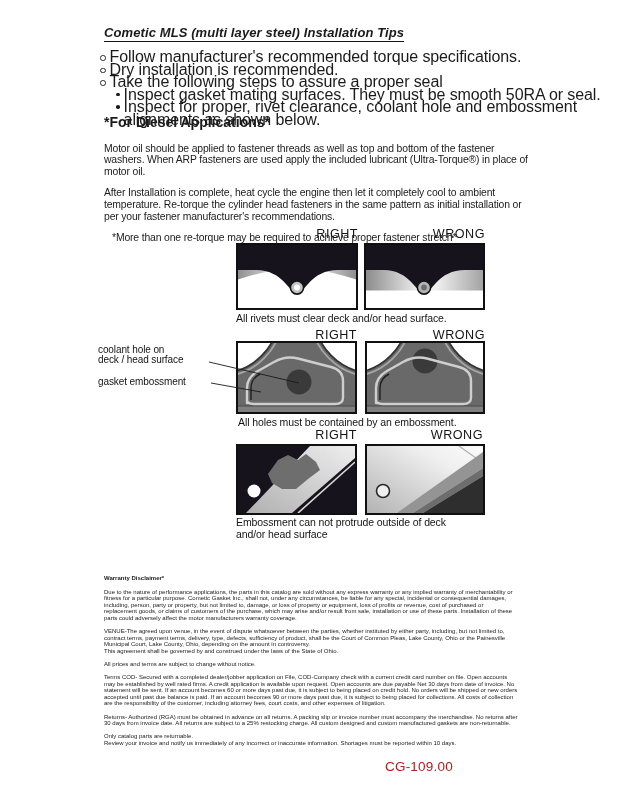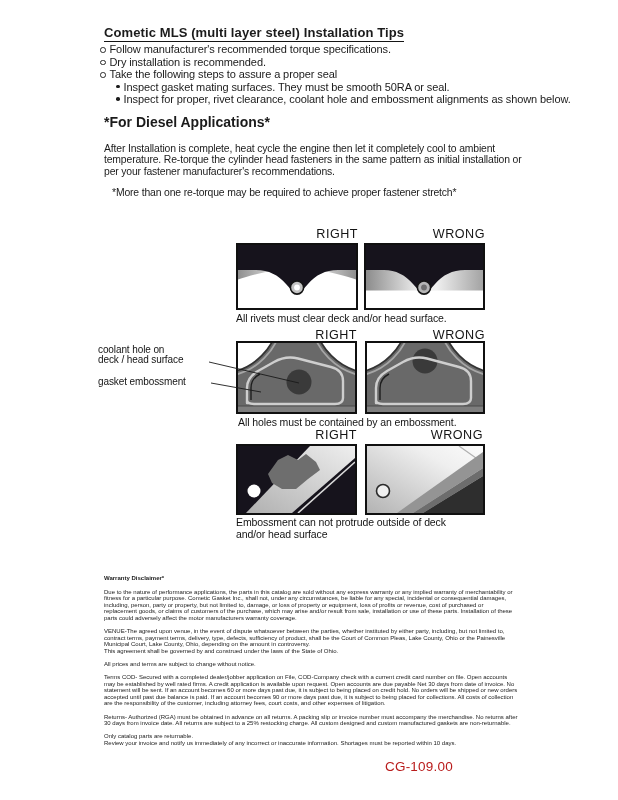--- a/index.html
+++ b/index.html
@@ -4,24 +4,24 @@
 <style>
   html,body{margin:0;padding:0;background:#ffffff;}
   .page{
     position:relative;width:618px;height:800px;background:#ffffff;overflow:hidden;
     font-family:"Liberation Sans", sans-serif;color:#1b1b1b;
   }
   .abs{position:absolute;}
   
   .title{
     left:104px;top:25px;font-size:13px;font-weight:bold;
-    border-bottom:1.6px solid #151515;padding-bottom:1px;letter-spacing:0.1px;
-  }
-  
-  .bullets{left:100px;top:43px;font-size:11px;line-height:12.6px;letter-spacing:-0.1px;}
+    border-bottom:1.6px solid #151515;padding-bottom:1px;letter-spacing:0.1px;font-style:italic;
+  }
+  
+  .bullets{left:100px;top:51px;font-size:16px;line-height:12.6px;letter-spacing:-0.1px;}
   .b-row{display:flex;align-items:flex-start;}
   .b-circ{
     width:3.5px;height:3.5px;border:1px solid #2a2a2a;border-radius:50%;
     margin:4px 4px 0 0;flex:0 0 auto;background:#fff;
   }
   .sub-bullets{margin-left:16px;}
   .b-dot{
     width:3.6px;height:3.6px;background:#1b1b1b;border-radius:50%;
     margin:4px 4px 0 0;flex:0 0 auto;
   }
@@ -69,20 +69,21 @@
       </div>
       <div class="b-row">
         <span class="b-dot"></span>
         <span>Inspect for proper, rivet clearance, coolant hole and embossment alignments as shown below.</span>
       </div>
     </div>
   </div>
 
   <div class="abs diesel">
     <h3>*For Diesel Applications*</h3>
+    <p>Motor oil should be applied to fastener threads as well as top and bottom of the fastener washers. When ARP fasteners are used apply the included lubricant (Ultra-Torque®) in place of motor oil.</p>
     <p>After Installation is complete, heat cycle the engine then let it completely cool to ambient temperature. Re-torque the cylinder head fasteners in the same pattern as initial installation or per your fastener manufacturer's recommendations.</p>
     <p class="note">*More than one re-torque may be required to achieve proper fastener stretch*</p>
   </div>
 
   <div class="abs dg-label" style="left:236px;top:227px;width:122px;">RIGHT</div>
   <div class="abs dg-label" style="left:364px;top:227px;width:121px;">WRONG</div>
 
   <div class="abs panel" style="left:236px;top:243px;width:118px;height:63px;">
     <svg width="118" height="63" viewBox="0 0 118 63">
       <defs>

